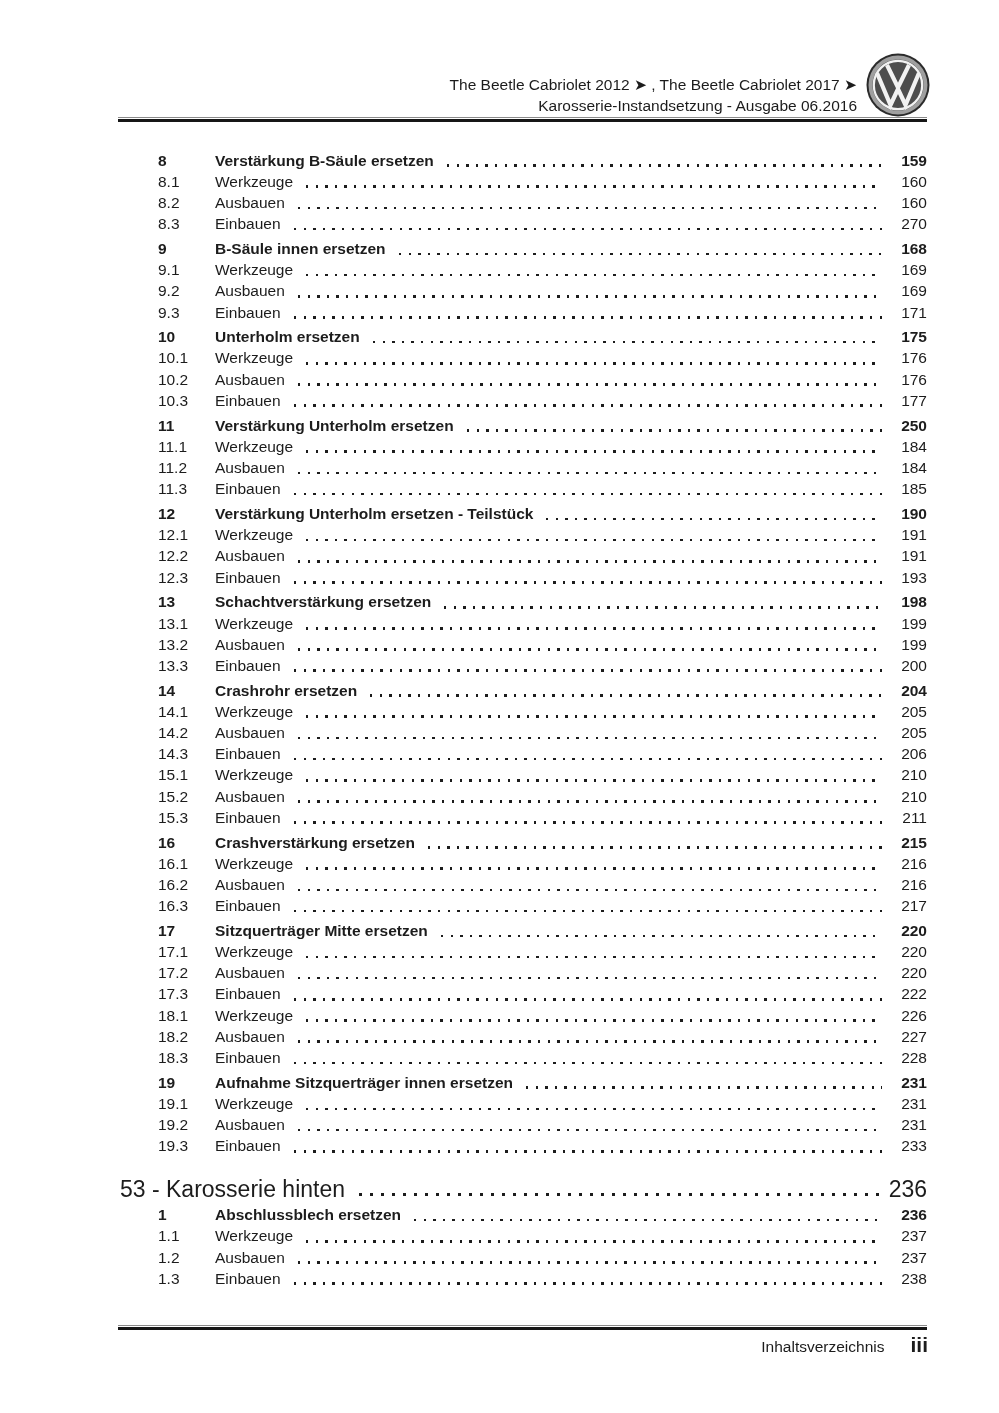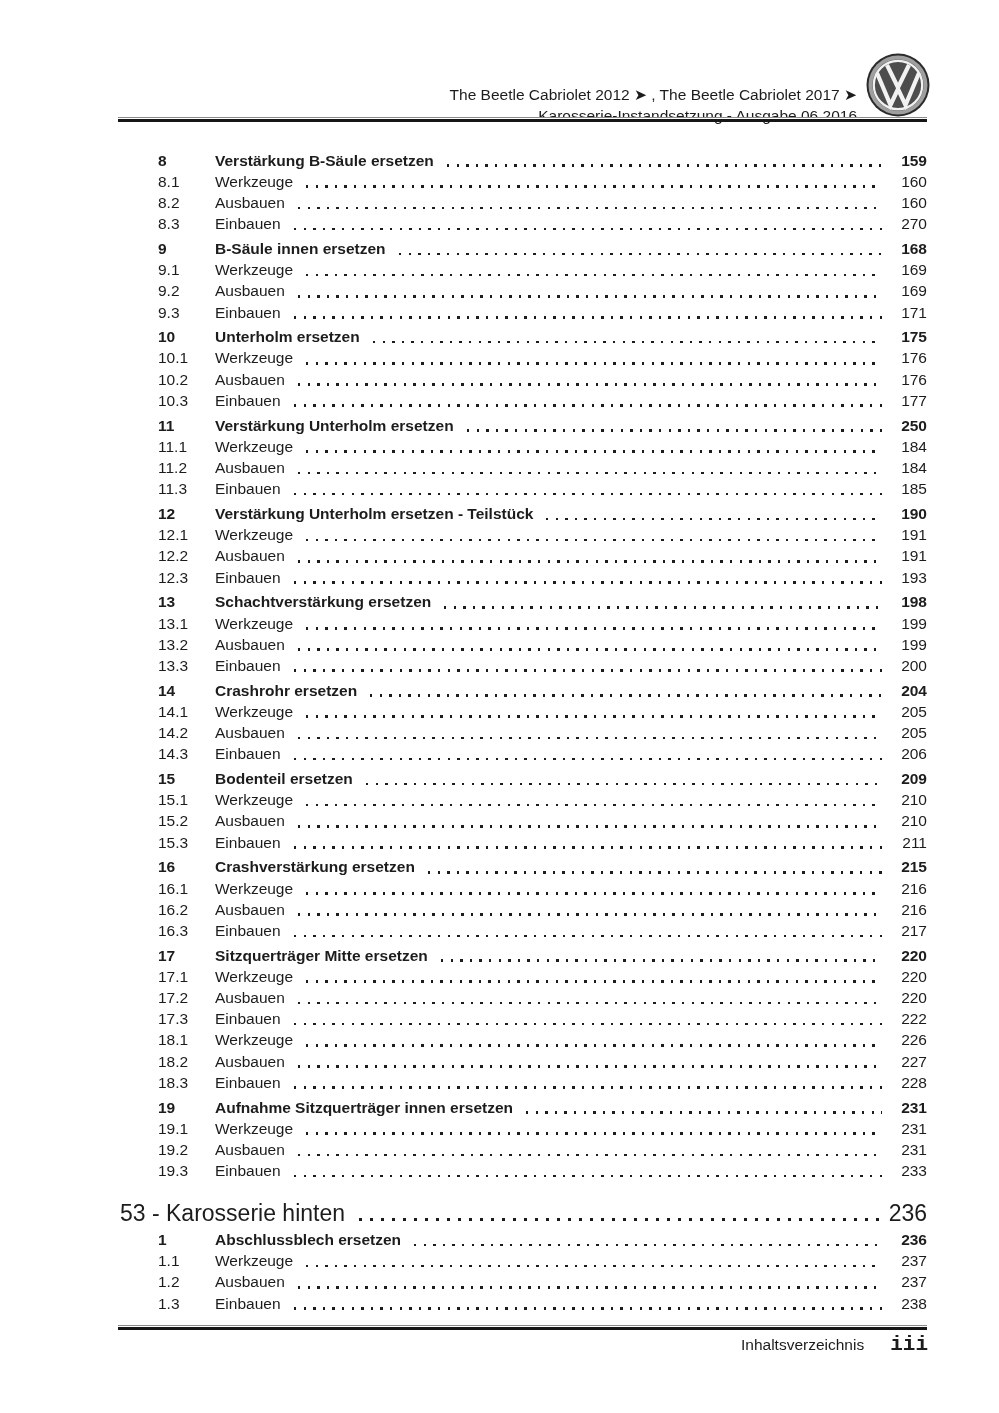--- a/index.html
+++ b/index.html
@@ -13,21 +13,21 @@
     font-family:"Liberation Sans","DejaVu Sans",sans-serif;
     color:var(--text);
     position:relative;
     overflow:hidden;
   }
   .page{position:absolute;inset:0;}
 
   
   .header-text{
     position:absolute;
-    top:84px;
+    top:74px;
     right:142px;
     text-align:right;
     font-size:15.5px;
     line-height:21px;
     white-space:nowrap;
   }
   .vw-logo{
     position:absolute;
     left:866px;
     top:53px;
@@ -87,21 +87,21 @@
   
   .footer-text{
     position:absolute;
     top:1333px;
     right:71px;
     display:flex;
     align-items:baseline;
     gap:26px;
   }
   .footer-label{font-size:15.5px;}
-  .footer-page{font-size:21px;font-weight:bold;font-family:Liberation Mono, monospace;}
+  .footer-page{font-size:21px;font-weight:bold;}
 </style>
 </head>
 <body>
 
 <div class="page">
 
   <div class="header-text">
     <div>The Beetle Cabriolet 2012 ➤ , The Beetle Cabriolet 2017 ➤</div>
     <div>Karosserie-Instandsetzung - Ausgabe 06.2016</div>
   </div>
@@ -281,26 +281,20 @@
       <span class="title">Ausbauen</span>
       <span class="leader"></span>
       <span class="page-num">205</span>
     </div>
       <div class="row subsection">
       <span class="num">14.3</span>
       <span class="title">Einbauen</span>
       <span class="leader"></span>
       <span class="page-num">206</span>
     </div>
-      <div class="row section">
-      <span class="num">15</span>
-      <span class="title">Bodenteil ersetzen</span>
-      <span class="leader"></span>
-      <span class="page-num">209</span>
-    </div>
       <div class="row subsection">
       <span class="num">15.1</span>
       <span class="title">Werkzeuge</span>
       <span class="leader"></span>
       <span class="page-num">210</span>
     </div>
       <div class="row subsection">
       <span class="num">15.2</span>
       <span class="title">Ausbauen</span>
       <span class="leader"></span>

